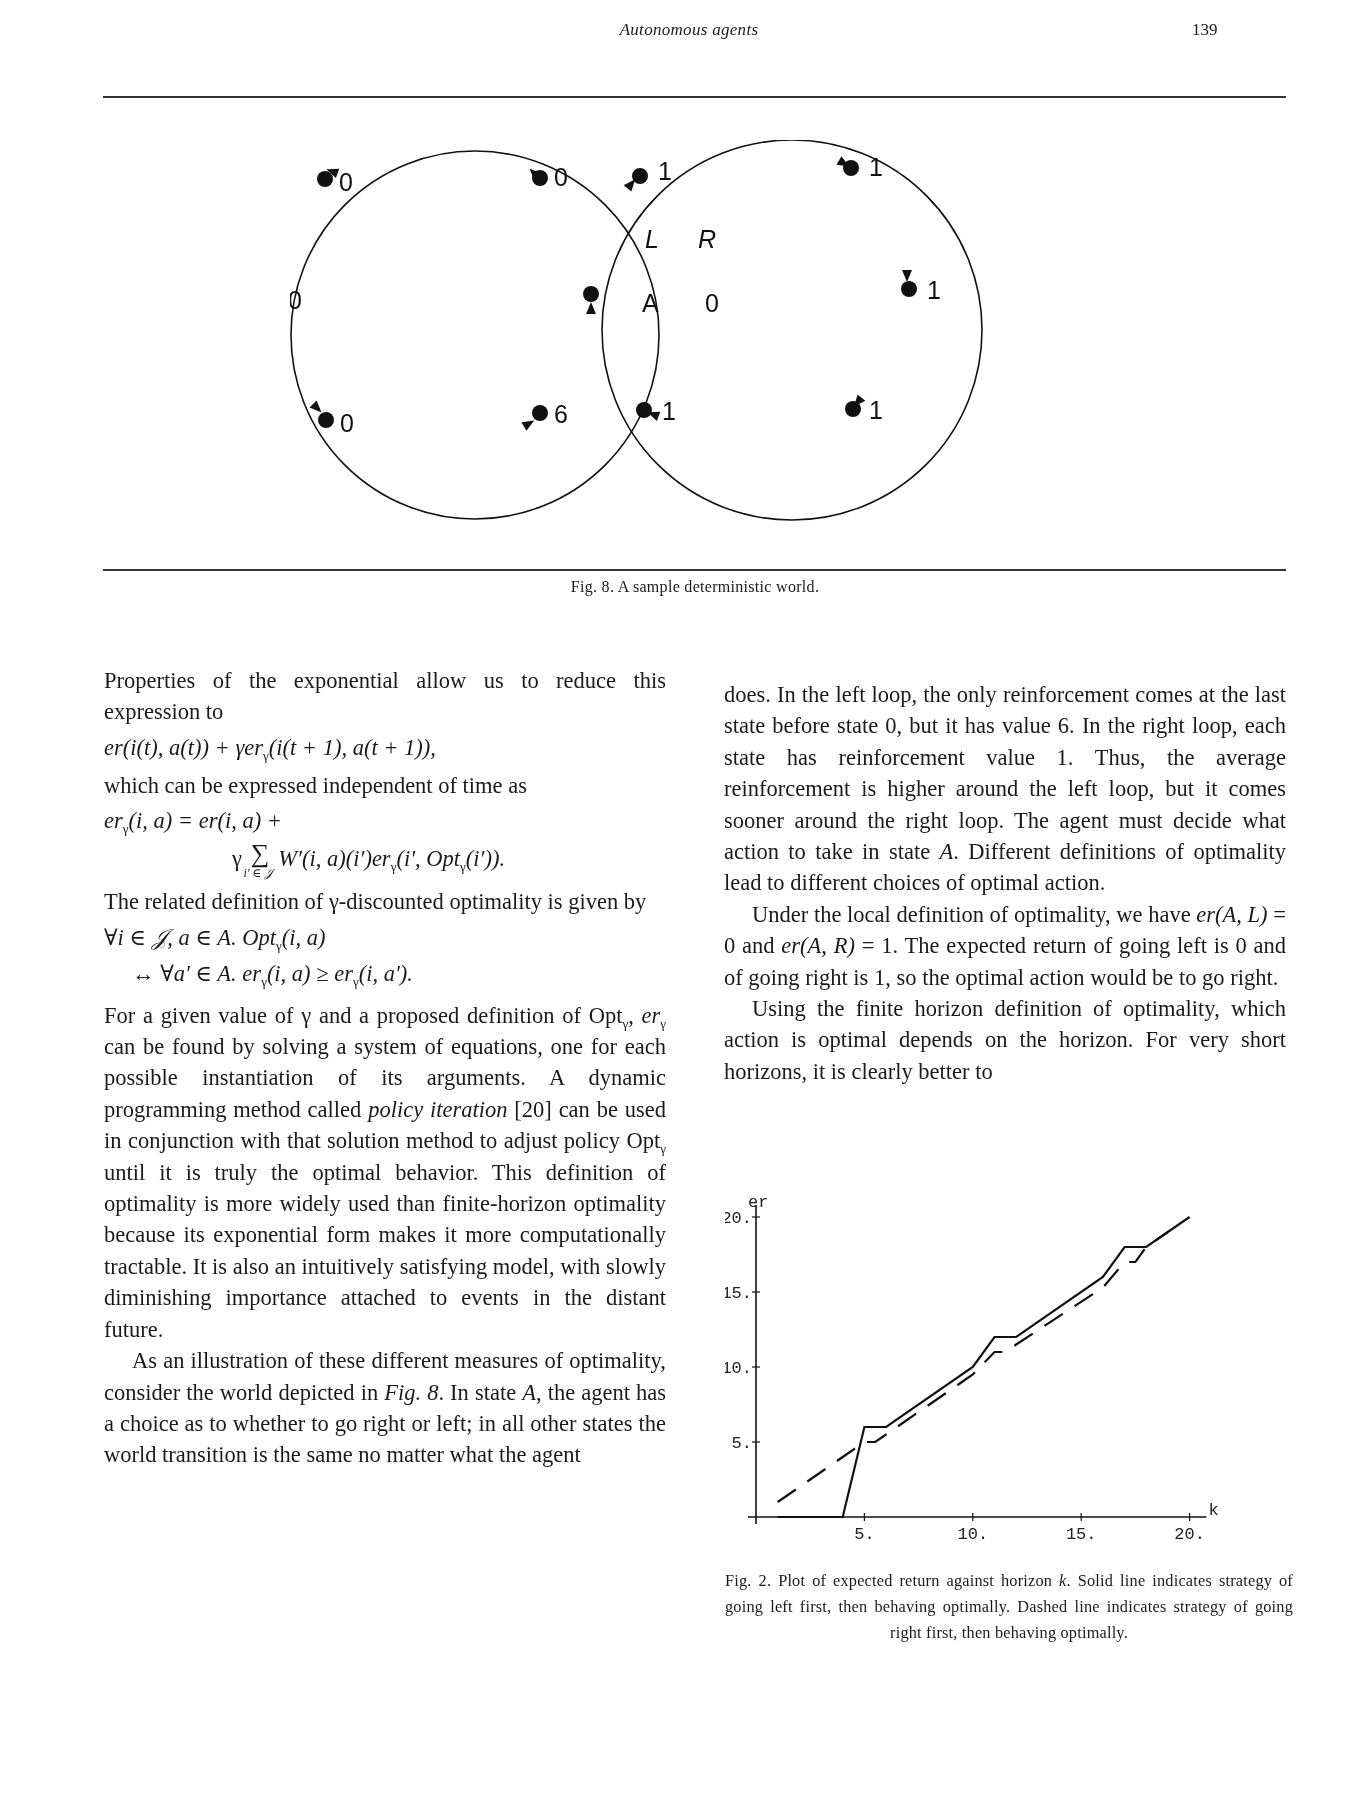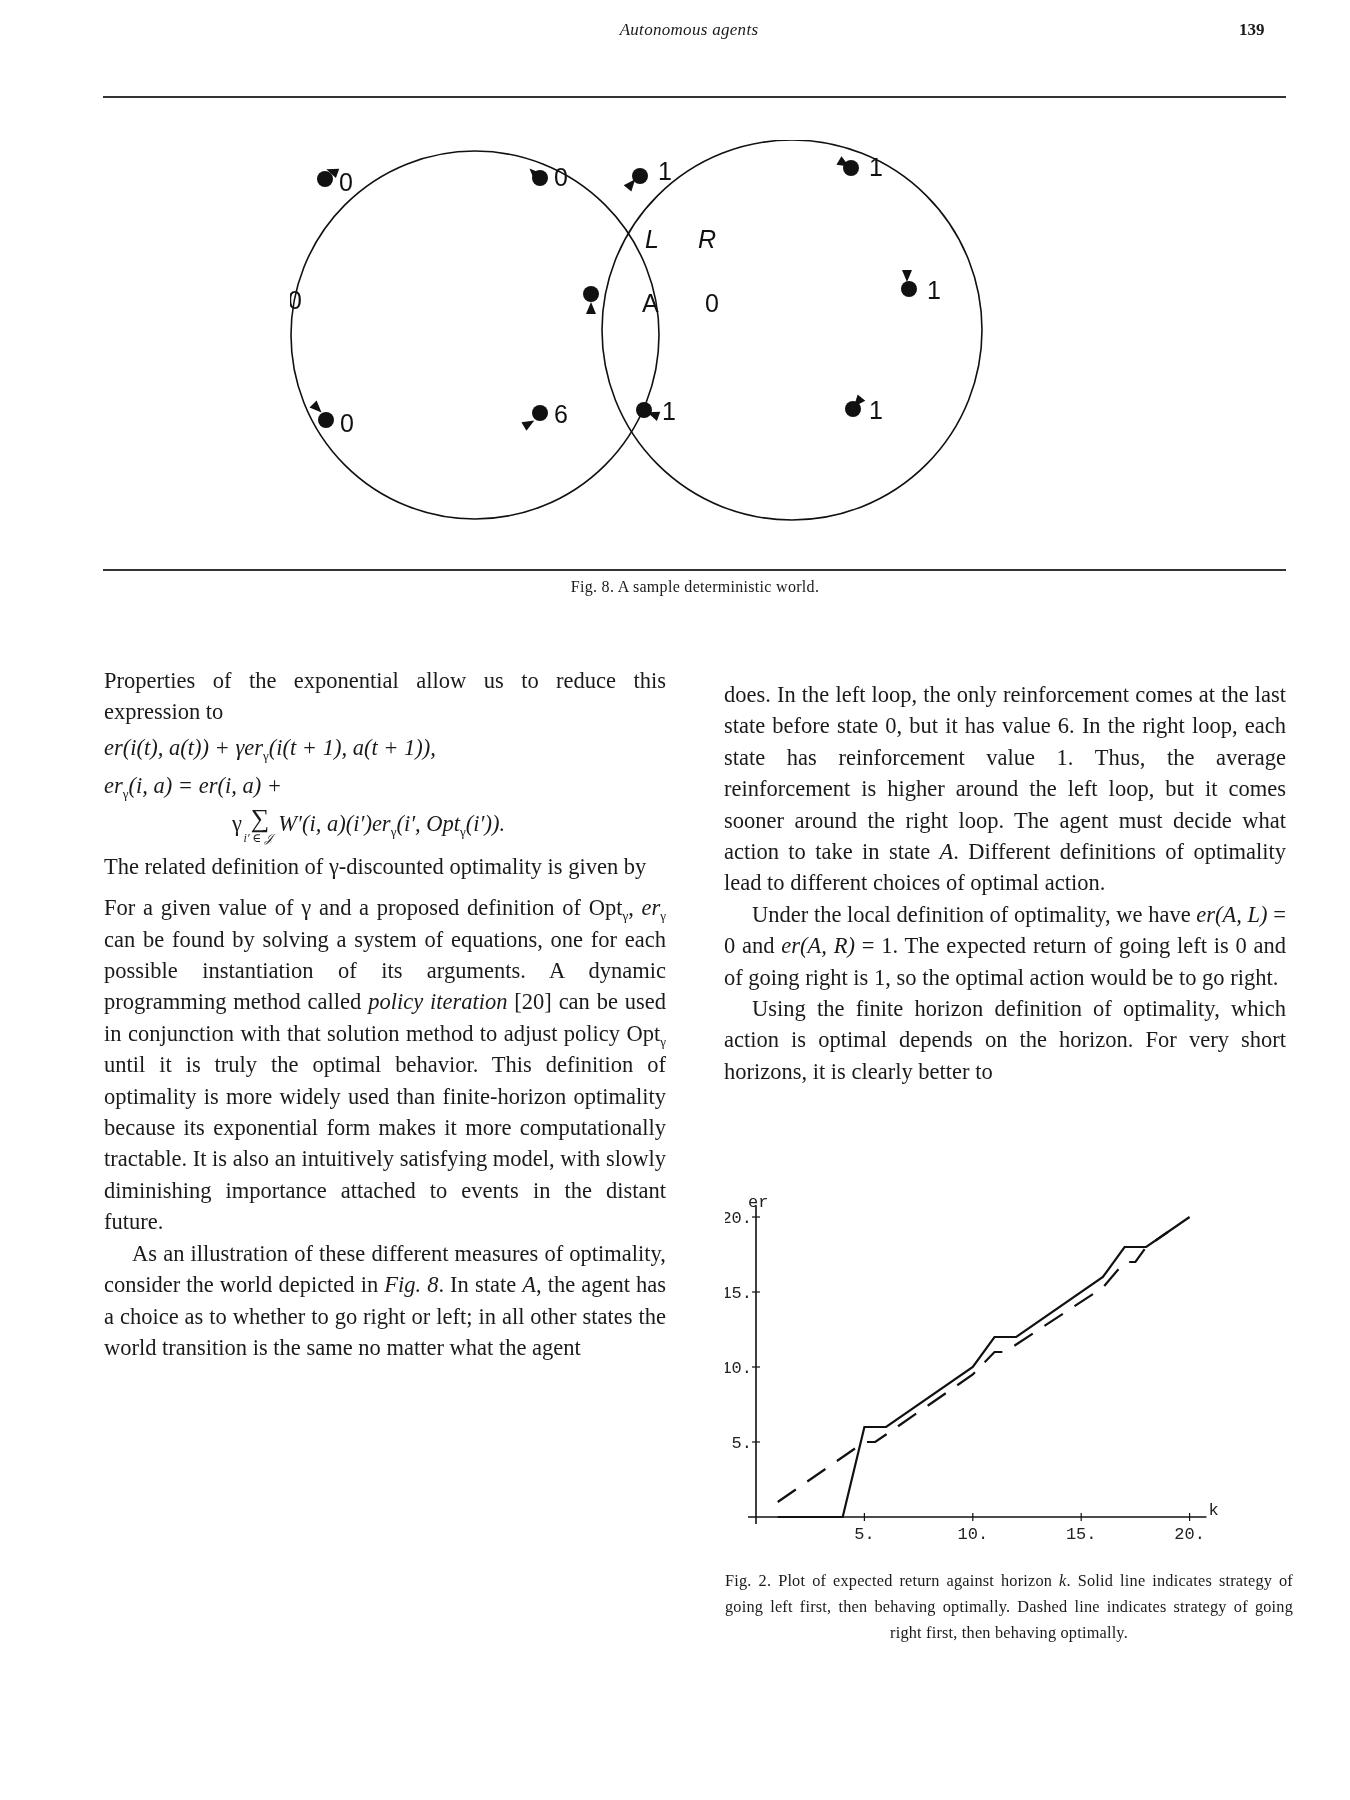--- a/index.html
+++ b/index.html
@@ -1,21 +1,21 @@
 <!DOCTYPE html>
 <html><head>
 <meta charset="utf-8">
 <style>
   html, body { margin: 0; padding: 0; background: #ffffff; }
   body { width: 1350px; height: 1800px; position: relative; overflow: hidden;
          font-family: "Liberation Serif", "DejaVu Serif", serif; color: #1a1a1a; }
   .abs { position: absolute; }
   #running-head { left: 14px; width: 1350px; top: 20px; text-align: center;
                   font-style: italic; font-size: 17px; letter-spacing: 0.3px; }
-  #page-number { left: 1239px; top: 20px; font-size: 17px; font-weight: bold; }
+  #page-number { left: 1192px; top: 20px; font-size: 17px; }
   .rule { position: absolute; left: 103px; width: 1183px; height: 2px; background: #333; }
   #rule-top { top: 96px; }
   #rule-bottom { top: 569px; }
   #fig8 { left: 290px; top: 140px; width: 850px; height: 420px; }
   #fig8-caption { left: 0; width: 1390px; top: 578px; text-align: center; font-size: 16px; letter-spacing: 0.3px; }
   .col { position: absolute; width: 562px; font-size: 22.5px; line-height: 31.4px; text-align: justify; }
   #col-left { left: 104px; top: 655px; margin-top: 10px; }
   #col-right { left: 724px; top: 653px; margin-top: 26px; }
   .col p { margin: 0; }
   .col p.indent { text-indent: 28px; }
@@ -109,29 +109,34 @@
 </svg>
 
 <div id="rule-bottom" class="rule"></div>
 <div id="fig8-caption" class="abs">Fig. 8. A sample deterministic world.</div>
 
 <div id="col-left" class="col">
   <p>Properties of the exponential allow us to reduce this expression to</p>
   <div class="eq">
     <span class="math">er(i(t), a(t)) + γer</span><sub>γ</sub><span class="math">(i(t + 1), a(t + 1)),</span>
   </div>
+  <p>which can be expressed independent of time as</p>
   <div class="eq">
     <div><span class="math">er</span><sub>γ</sub><span class="math">(i, a) = er(i, a) +</span></div>
     <div class="eq-indent" style="margin-top:6px;">
       <span>γ</span>
       <span class="sum-wrap"><span style="font-size:26px;">∑</span><span class="sum-sub">i′ ∈ 𝒥</span></span>
       <span class="math">W′(i, a)(i′)er</span><sub>γ</sub><span class="math">(i′, Opt</span><sub>γ</sub><span class="math">(i′)).</span>
     </div>
   </div>
   <p>The related definition of γ-discounted optimality is given by</p>
+  <div class="eq">
+    <div><span class="math">∀i ∈ 𝒥, a ∈ A. Opt</span><sub>γ</sub><span class="math">(i, a)</span></div>
+    <div class="eq-indent2" style="margin-top:4px;"><span class="math">↔ ∀a′ ∈ A. er</span><sub>γ</sub><span class="math">(i, a) ≥ er</span><sub>γ</sub><span class="math">(i, a′).</span></div>
+  </div>
   <p style="margin-top:10px;">
     <span>For a given value of γ and a proposed definition of Opt</span><sub>γ</sub><span>, </span><span class="math">er</span><sub>γ</sub><span> can be found by solving a system of equations, one for each possible instantiation of its arguments. A dynamic programming method called </span><span class="math">policy iteration</span><span> [20] can be used in conjunction with that solution method to adjust policy Opt</span><sub>γ</sub><span> until it is truly the optimal behavior. This definition of optimality is more widely used than finite-horizon optimality because its exponential form makes it more computationally tractable. It is also an intuitively satisfying model, with slowly diminishing importance attached to events in the distant future.</span>
   </p>
   <p class="indent">
     <span>As an illustration of these different measures of optimality, consider the world depicted in </span><span class="math">Fig. 8</span><span>. In state </span><span class="math">A</span><span>, the agent has a choice as to whether to go right or left; in all other states the world transition is the same no matter what the agent</span>
   </p>
 </div>
 
 <div id="col-right" class="col">
   <p>

